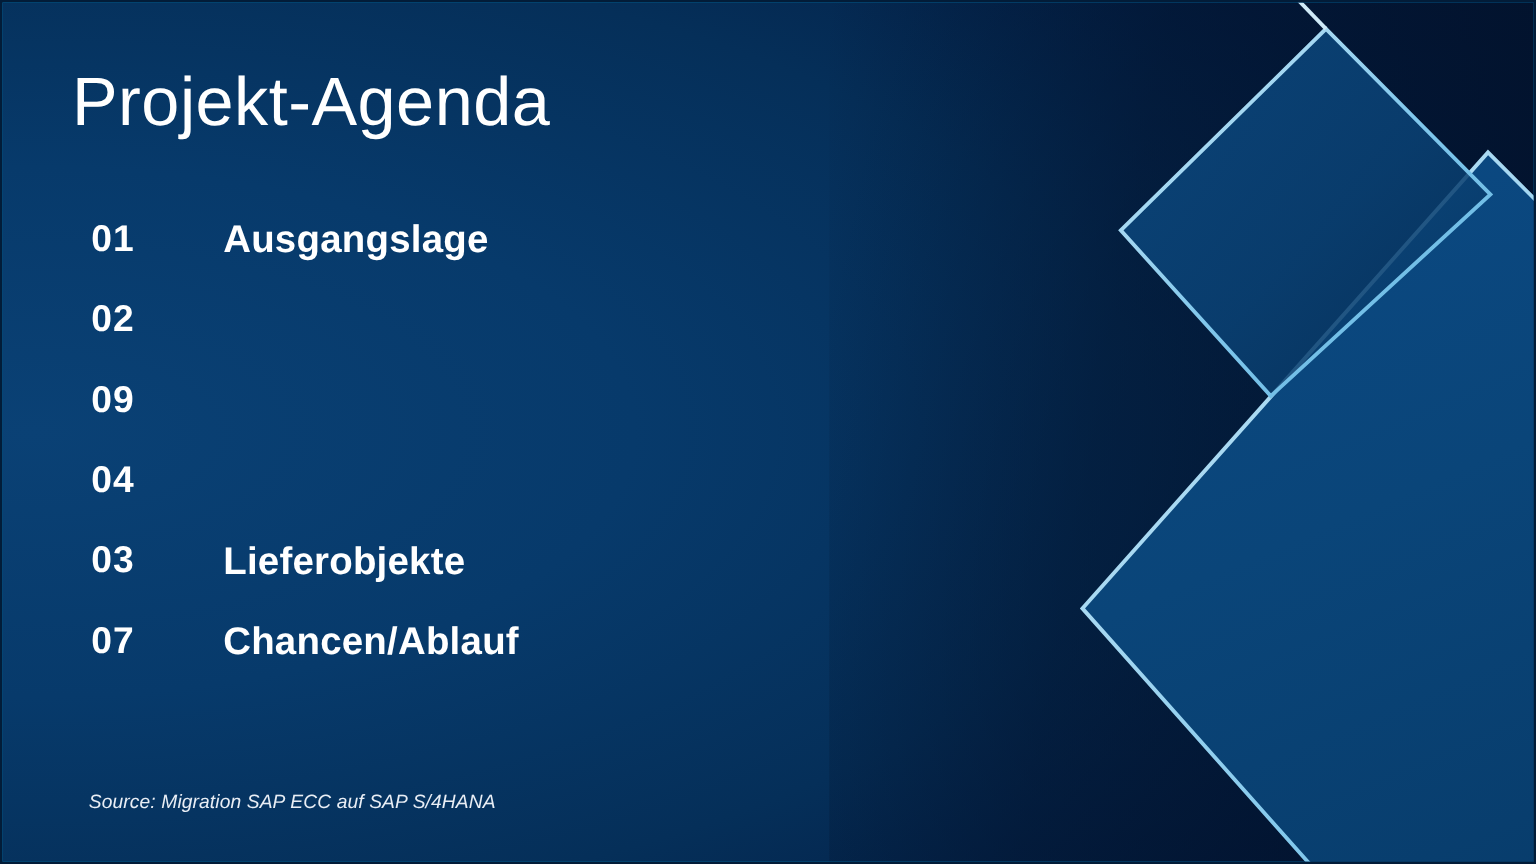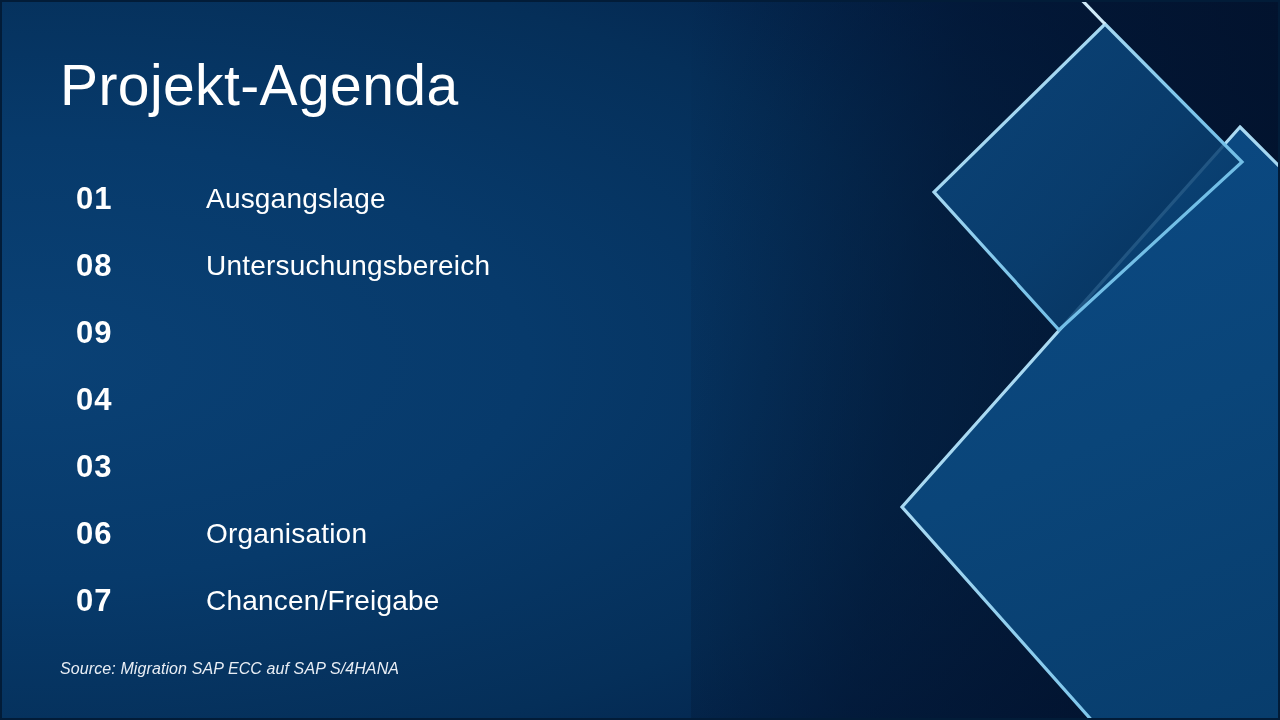--- a/index.html
+++ b/index.html
@@ -57,43 +57,43 @@
     position: absolute;
     left: 74px;
     top: 163px;
     width: 760px;
   }
   .agenda-item {
     position: relative;
     height: 67px;
     display: flex;
     align-items: center;
+    gap: 12px;
   }
   .item-number {
     width: 98px;
     flex: 0 0 98px;
     font-size: 31px;
     font-weight: 700;
     color: #ffffff;
     letter-spacing: 1px;
     line-height: 1;
   }
   .item-label {
-    font-size: 28px;
-    font-weight: 400;
+    font-size: 32px;
+    font-weight: 700;
     color: #ffffff;
     letter-spacing: 0.2px;
     line-height: 1;
     white-space: nowrap;
-    margin-left: 32px;
   }
   
   .source-note {
     position: absolute;
-    left: 58px;
+    left: 72px;
     top: 658px;
     font-size: 16px;
     font-style: italic;
     color: #e9eef5;
     letter-spacing: 0.1px;
     white-space: nowrap;
   }
 </style>
 </head>
 <body>
@@ -140,44 +140,40 @@
   <div class="title">Projekt-Agenda</div>
 
   <div class="agenda">
 
     <div class="agenda-item">
       <span class="item-number">01</span>
       <span class="item-label">Ausgangslage</span>
     </div>
 
     <div class="agenda-item">
-      <span class="item-number">08</span>
-      <span class="item-label">Untersuchungsbereich</span>
+      <span class="item-number">02</span>
     </div>
 
     <div class="agenda-item">
       <span class="item-number">09</span>
     </div>
 
     <div class="agenda-item">
       <span class="item-number">04</span>
     </div>
 
     <div class="agenda-item">
       <span class="item-number">03</span>
+      <span class="item-label">Lieferobjekte</span>
     </div>
 
-    <div class="agenda-item">
-      <span class="item-number">06</span>
-      <span class="item-label">Organisation</span>
-    </div>
 
     <div class="agenda-item">
       <span class="item-number">07</span>
-      <span class="item-label">Chancen/Freigabe</span>
+      <span class="item-label">Chancen/Ablauf</span>
     </div>
 
 
   </div>
 
   <div class="source-note">Source: Migration SAP ECC auf SAP S/4HANA</div>
 
 </div>
 
 </body></html>

